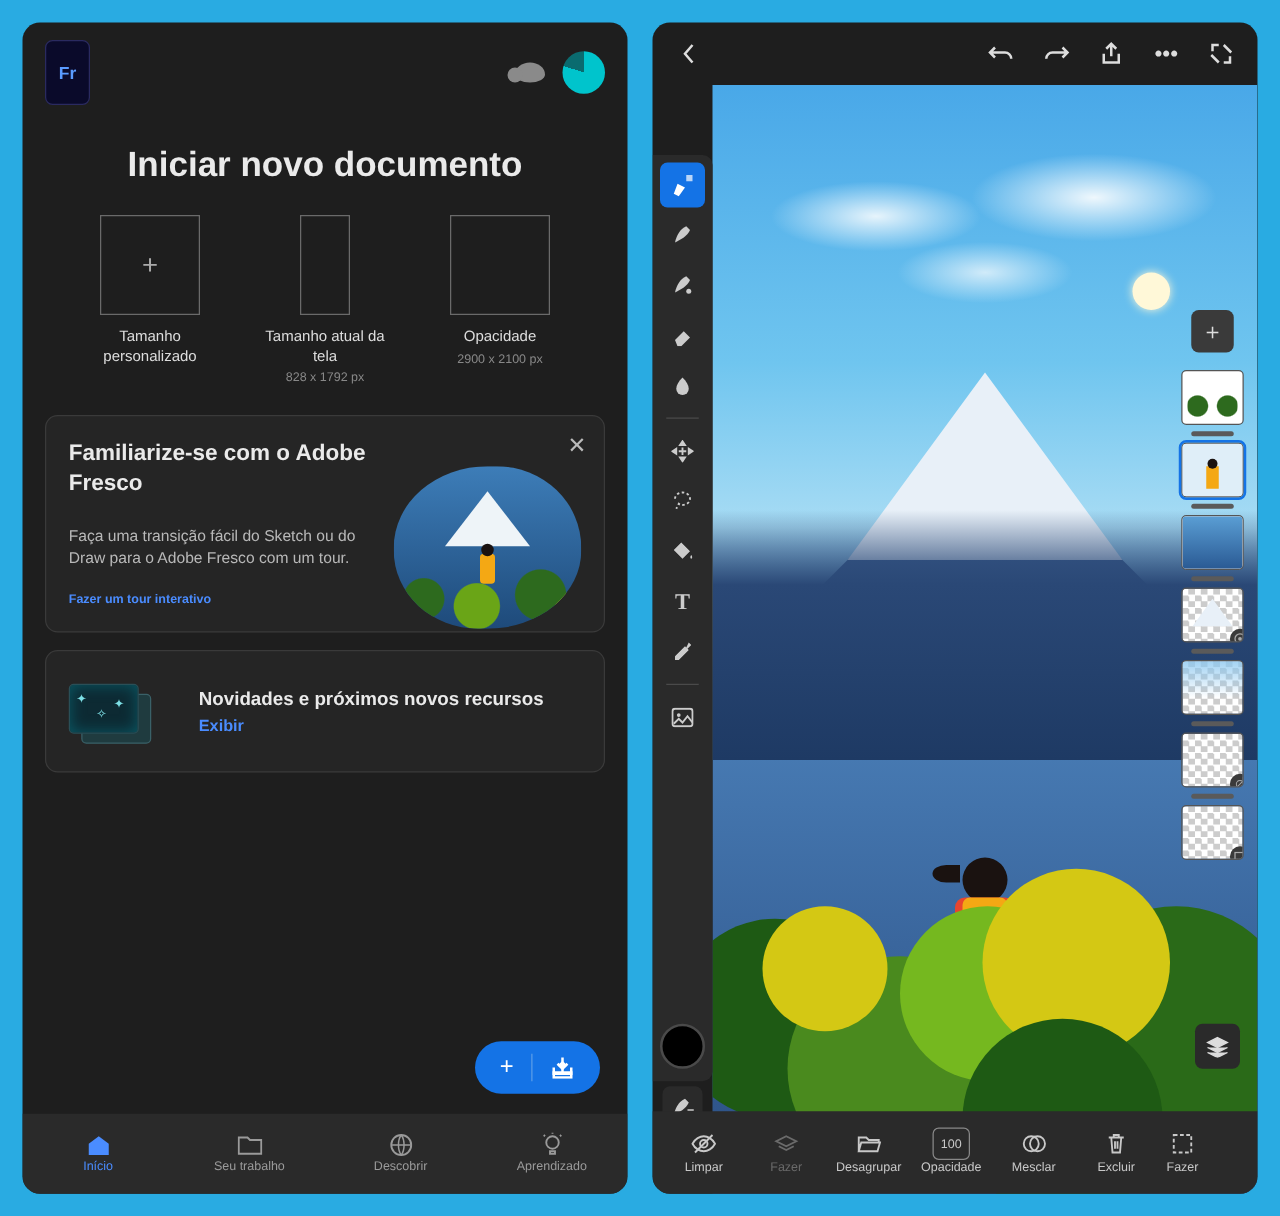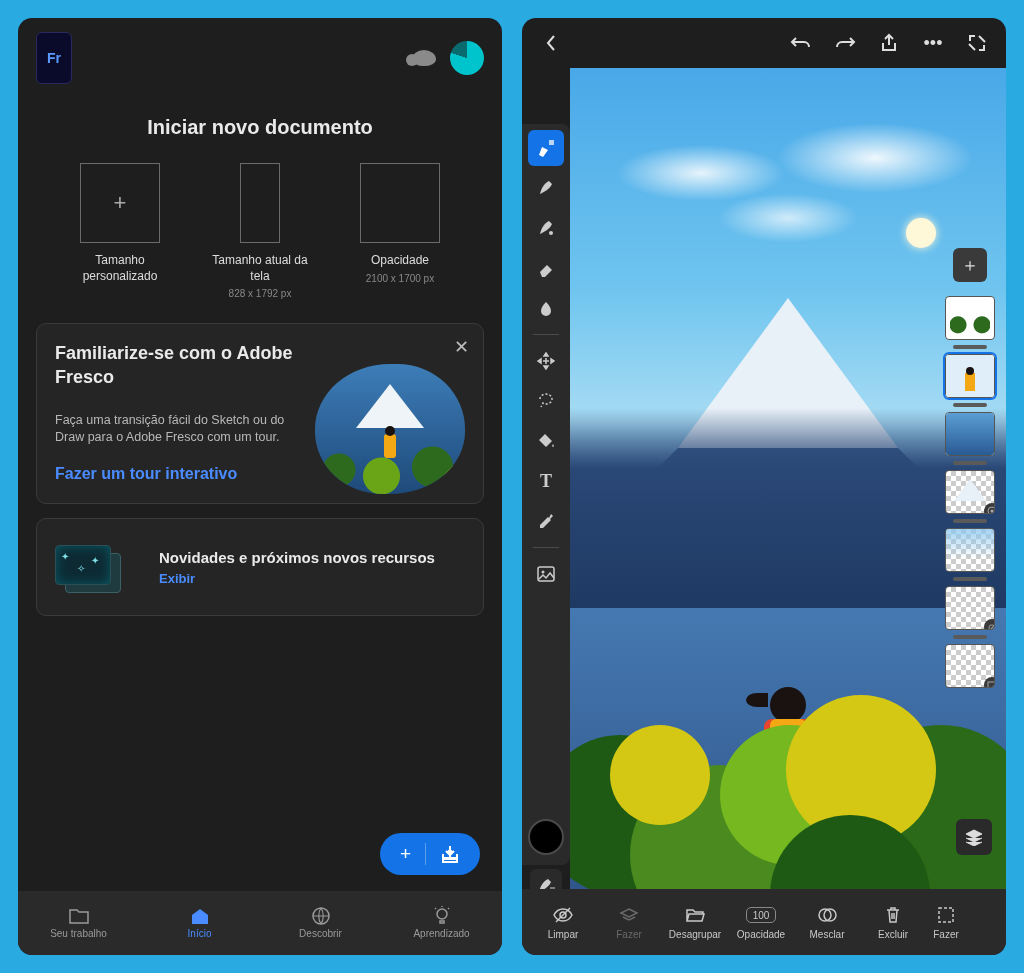--- a/index.html
+++ b/index.html
@@ -34,37 +34,37 @@
     width: 36px; height: 52px; border-radius: 6px;
     background: #0a0a2a;
     display:flex;align-items:center;justify-content:center;
     font-weight:700;color:#5a9bff;font-size:14px;
     border:1px solid #2a2a60;
   }
   .p1-header-right { display:flex; gap:14px; align-items:center;}
   .cloud { width:24px;height:16px;background:#8a8a8a;border-radius:50% 50% 50% 50% / 60% 60% 40% 40%; position:relative;}
   .cloud::before{content:"";position:absolute;left:-6px;top:4px;width:12px;height:12px;background:#8a8a8a;border-radius:50%;}
   .avatar { width:34px;height:34px;border-radius:50%;background:conic-gradient(#00c4cc 0 80%, #0a6b6f 80% 100%);}
-  .p1-title { text-align:center;font-size:20px;font-weight:600;margin:18px 0 24px;}
+  .p1-title { text-align:center;font-size:28px;font-weight:600;margin:18px 0 24px;}
   .presets { display:flex;justify-content:center;gap:30px;padding:0 20px;}
   .preset { display:flex;flex-direction:column;align-items:center;width:110px;}
   .preset-box { border:1px solid #6a6a6a;display:flex;align-items:center;justify-content:center;color:#aaa;margin-bottom:10px;}
   .pb-custom{width:80px;height:80px;font-size:22px;}
   .pb-screen{width:40px;height:80px;}
   .pb-square{width:80px;height:80px;}
   .preset-label{font-size:12px;text-align:center;line-height:1.3;color:#ddd;}
   .preset-dim{font-size:10px;color:#888;margin-top:4px;}
   .card {
     margin:24px 18px 0;background:#252525;border:1px solid #3a3a3a;
     border-radius:10px;padding:18px 18px 20px;position:relative;
   }
   .card-close{position:absolute;top:12px;right:14px;color:#bbb;font-size:18px;}
   .card h3{font-size:18px;font-weight:600;line-height:1.3;margin-bottom:23px;max-width:250px;}
   .card p{font-size:12.5px;color:#b8b8b8;line-height:1.4;max-width:230px;}
-  .card-link{color:#4a8cff;font-size:16px;font-weight:600;margin-top:18px;display:block;}
+  .card-link{color:#4a8cff;font-size:10px;font-weight:600;margin-top:18px;display:block;}
   .card-thumb{
     position:absolute;right:18px;top:40px;width:150px;height:130px;
     border-radius:50% 45% 50% 45% / 50% 50% 48% 48%;
     overflow:hidden;
   }
   .card2 {
     margin:14px 18px 0;background:#252525;border:1px solid #3a3a3a;
     border-radius:10px;padding:20px 18px;display:flex;align-items:center;gap:26px;
   }
   .card2-ico{width:78px;height:56px;position:relative;}
@@ -141,21 +141,21 @@
   .layer.sel{outline:2px solid #1473e6;}
   .layer-hint{width:34px;height:4px;border-radius:2px;background:#5a5a5a;margin-top:-3px;margin-bottom:-3px;}
   .layer-stack-btn{position:absolute;right:14px;bottom:100px;width:36px;height:36px;background:#2a2a2a;border-radius:6px;display:flex;align-items:center;justify-content:center;color:#ddd;}
   .p2-bottom{
     position:absolute;bottom:0;left:0;right:0;height:66px;background:#2a2a2a;
     display:flex;align-items:center;padding:0 8px;
   }
   .bbtn{flex:0 0 auto;width:66px;display:flex;flex-direction:column;align-items:center;gap:3px;color:#c8c8c8;font-size:10px;}
   .bbtn.dim{color:#6a6a6a;}
   .bbtn-icon{height:22px;display:flex;align-items:center;justify-content:center;font-size:18px;}
-  .opacity-box{width:30px;height:16px;border:1px solid #888;border-radius:5px;display:flex;align-items:center;justify-content:center;font-size:10px;}
+  .opacity-box{width:30px;height:26px;border:1px solid #888;border-radius:5px;display:flex;align-items:center;justify-content:center;font-size:10px;}
 
   
   svg{display:block;}
 </style>
 </head>
 <body>
 
 <div class="phone">
   <div class="p1-header">
     <div class="fr-logo">Fr</div>
@@ -174,21 +174,21 @@
       <div class="preset-dim"></div>
     </div>
     <div class="preset">
       <div class="preset-box pb-screen"></div>
       <div class="preset-label">Tamanho atual da tela</div>
       <div class="preset-dim">828 x 1792 px</div>
     </div>
     <div class="preset">
       <div class="preset-box pb-square"></div>
       <div class="preset-label">Opacidade</div>
-      <div class="preset-dim">2100 x 1700 px</div>
+      <div class="preset-dim">2900 x 2100 px</div>
     </div>
   </div>
 
   <div class="card">
     <div class="card-close">✕</div>
     <h3>Familiarize-se com o Adobe Fresco</h3>
     <p>Faça uma transição fácil do Sketch ou do Draw para o Adobe Fresco com um tour.</p>
     <a class="card-link">Fazer um tour interativo</a>
     <div class="card-thumb">
       <div style="position:absolute;inset:0;background:linear-gradient(#3d7db8,#1e4a7a);"></div>
@@ -219,35 +219,35 @@
     <span>
       <svg width="20" height="18" viewBox="0 0 20 18">
           <path d="M3 10v5h14v-5M10 2v9m-4-4l4 4 4-4" stroke="#fff" stroke-width="2" fill="none" transform="translate(0 -1)"></path>
           <rect x="3" y="13" width="14" height="4" stroke="#fff" stroke-width="2" fill="none"></rect>
           <path d="M10 13V5m-3 3 3-3 3 3" stroke="#fff" stroke-width="2" fill="none"></path>
         </svg>
     </span>
   </div>
 
   <div class="p1-tabs">
+    <div class="tab active">
+      <div class="tab-icon">
+          <svg width="20" height="18" viewBox="0 0 20 18">
+            <path d="M2 8l8-6 8 6v9H2z" fill="#4a8cff"></path>
+          </svg>
+        </div>
+      <span>Início</span>
+    </div>
     <div class="tab">
       <div class="tab-icon">
           <svg width="20" height="16" viewBox="0 0 20 16">
             <path d="M1 2h7l2 2h9v11H1z" fill="none" stroke="#9a9a9a" stroke-width="1.5"></path>
           </svg>
         </div>
       <span>Seu trabalho</span>
-    </div>
-    <div class="tab active">
-      <div class="tab-icon">
-          <svg width="20" height="18" viewBox="0 0 20 18">
-            <path d="M2 8l8-6 8 6v9H2z" fill="#4a8cff"></path>
-          </svg>
-        </div>
-      <span>Início</span>
     </div>
     <div class="tab">
       <div class="tab-icon">
           <svg width="18" height="18" viewBox="0 0 18 18">
             <circle cx="9" cy="9" r="8" fill="none" stroke="#9a9a9a" stroke-width="1.5"></circle>
             <path d="M1 9h16M9 1c3 4 3 12 0 16M9 1c-3 4-3 12 0 16" fill="none" stroke="#9a9a9a" stroke-width="1.2"></path>
           </svg>
         </div>
       <span>Descobrir</span>
     </div>

